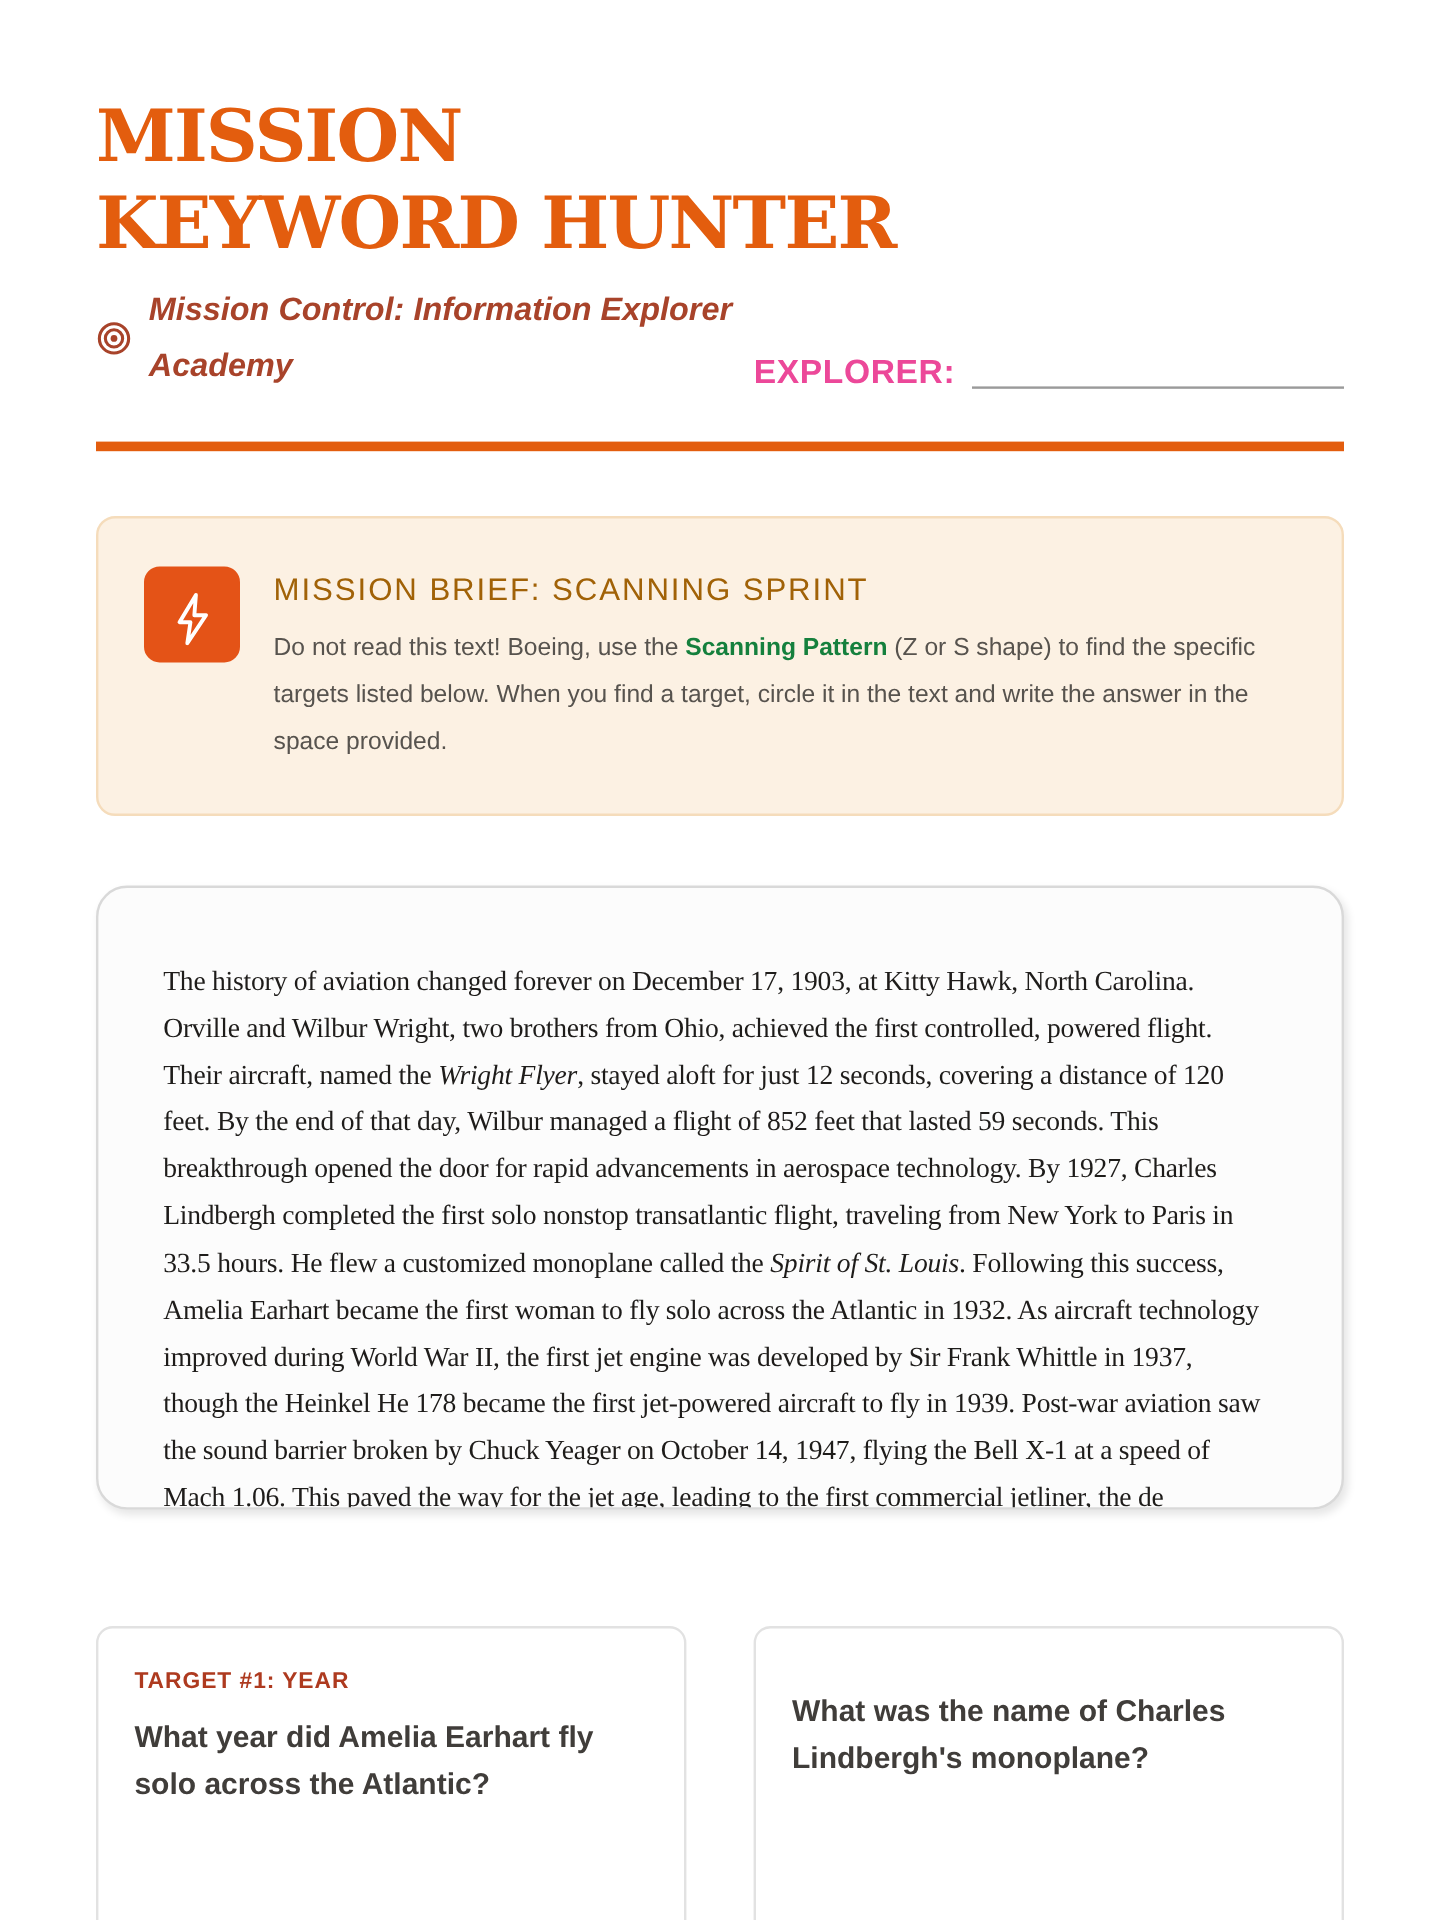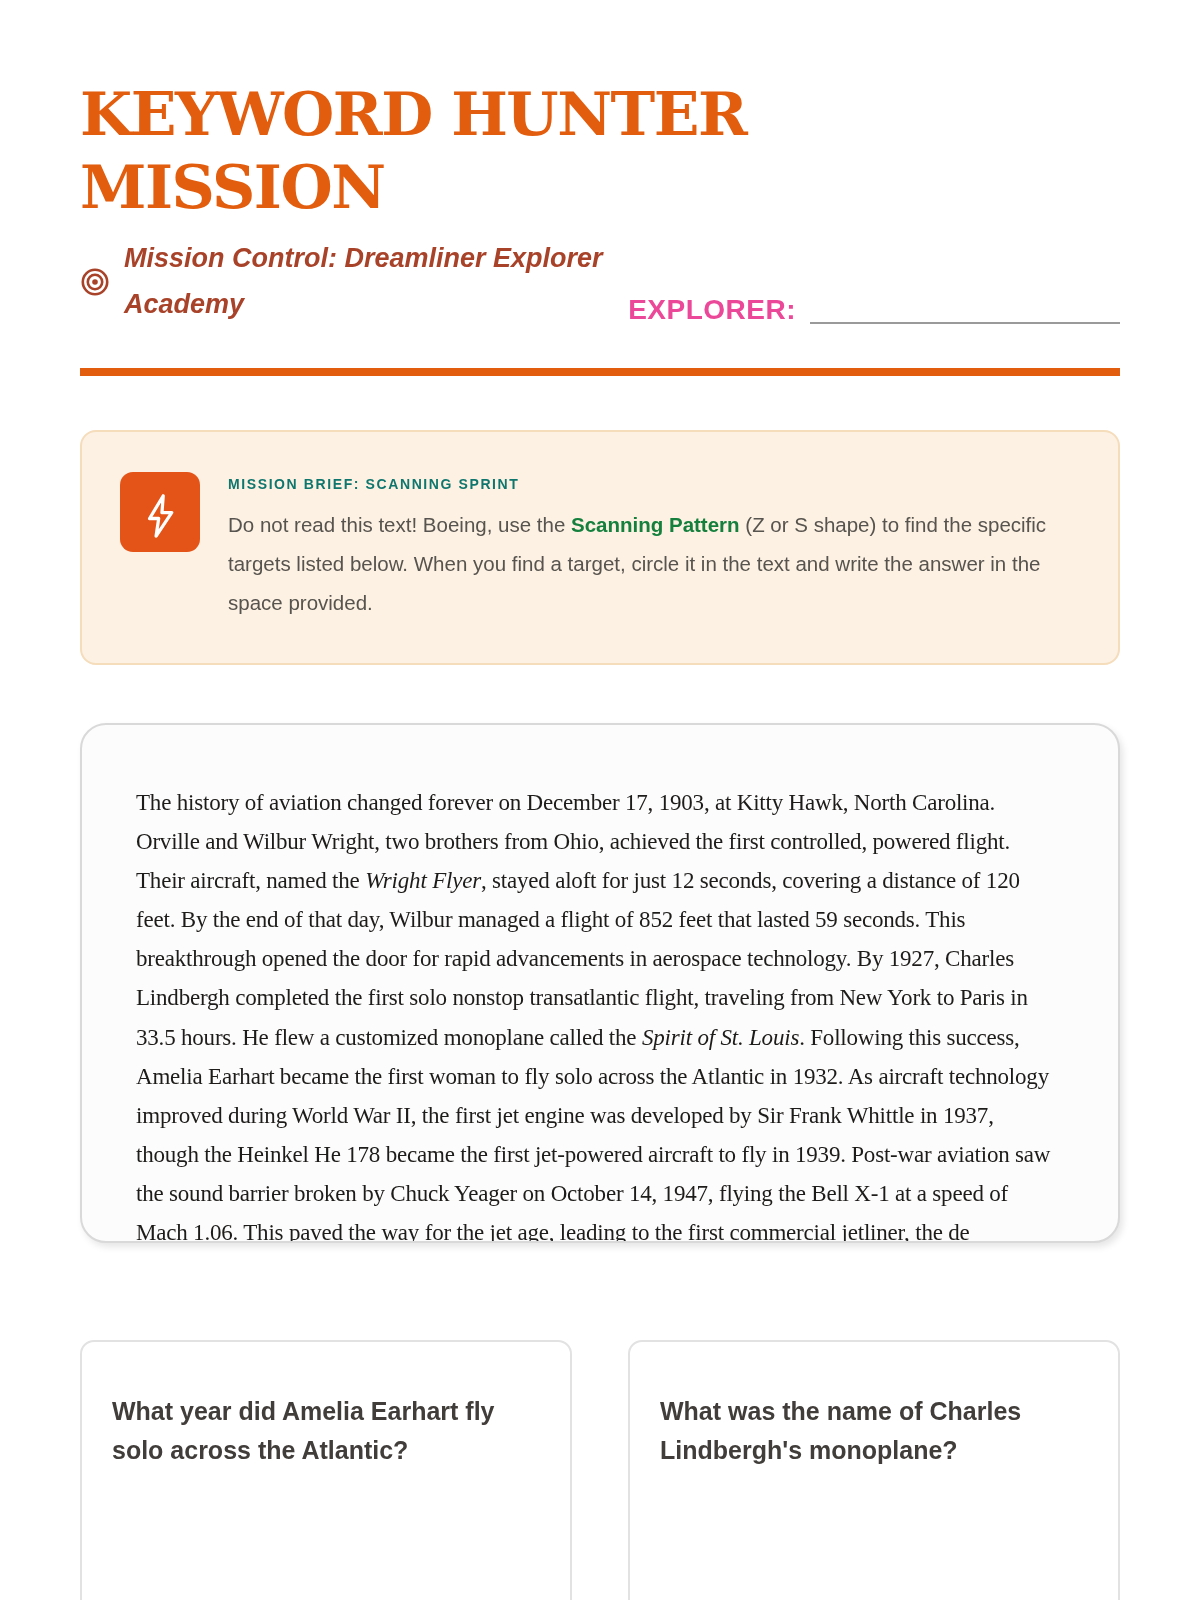--- a/index.html
+++ b/index.html
@@ -74,24 +74,24 @@
     min-height: 230px;
   }
   .brief-icon {
     flex: 0 0 auto;
     width: 80px; height: 80px;
     background: #E45317;
     border-radius: 13px;
     display: flex; align-items: center; justify-content: center;
   }
   .brief-heading {
-    font-weight: 700;
-    font-size: 14px;
+    font-weight: 400;
+    font-size: 26px;
     letter-spacing: 1.6px;
-    color: #0f766e;
+    color: #a16207;
     padding-top: 4px;
   }
   .brief-body {
     margin-top: 14px;
     font-size: 20.5px;
     line-height: 1.9;
     color: #57534E;
     max-width: 850px;
   }
   .brief-body .seg-bold { font-weight: 700; color: #15803d; }
@@ -145,34 +145,34 @@
     color: #403D3A;
     max-width: 440px;
   }
 </style>
 </head>
 <body>
 
 <div class="page">
 
   <h1 class="title">
+    <span>MISSION</span>
     <span>KEYWORD HUNTER</span>
-    <span>MISSION</span>
   </h1>
 
   <div class="sub-row">
     <div class="sub-left">
       <span class="bullseye">
         <svg width="30" height="30" viewBox="0 0 30 30">
           <circle cx="15" cy="15" r="12.2" fill="none" stroke="#A8432A" stroke-width="2.6"></circle>
           <circle cx="15" cy="15" r="7.2" fill="none" stroke="#A8432A" stroke-width="2.6"></circle>
           <circle cx="15" cy="15" r="2.8" fill="#A8432A"></circle>
         </svg>
       </span>
-      <div class="subtitle">Mission Control: Dreamliner Explorer Academy</div>
+      <div class="subtitle">Mission Control: Information Explorer Academy</div>
     </div>
     <div class="explorer">
       <span class="explorer-label">EXPLORER:</span>
       <input class="explorer-line" type="text" value="" style="">
     </div>
   </div>
 
   <div class="divider"></div>
 
   <div class="brief">
@@ -186,20 +186,21 @@
       <div class="brief-body"><span>Do not read this text! Boeing, use the </span><span class="seg-bold">Scanning Pattern</span><span> (Z or S shape) to find the specific targets listed below. When you find a target, circle it in the text and write the answer in the space provided.</span></div>
     </div>
   </div>
 
   <div class="passage-card">
     <div class="passage-text"><span>The history of aviation changed forever on December 17, 1903, at Kitty Hawk, North Carolina. Orville and Wilbur Wright, two brothers from Ohio, achieved the first controlled, powered flight. Their aircraft, named the </span><span class="seg-italic">Wright Flyer</span><span>, stayed aloft for just 12 seconds, covering a distance of 120 feet. By the end of that day, Wilbur managed a flight of 852 feet that lasted 59 seconds. This breakthrough opened the door for rapid advancements in aerospace technology. By 1927, Charles Lindbergh completed the first solo nonstop transatlantic flight, traveling from New York to Paris in 33.5 hours. He flew a customized monoplane called the </span><span class="seg-italic">Spirit of St. Louis</span><span>. Following this success, Amelia Earhart became the first woman to fly solo across the Atlantic in 1932. As aircraft technology improved during World War II, the first jet engine was developed by Sir Frank Whittle in 1937, though the Heinkel He 178 became the first jet-powered aircraft to fly in 1939. Post-war aviation saw the sound barrier broken by Chuck Yeager on October 14, 1947, flying the Bell X-1 at a speed of Mach 1.06. This paved the way for the jet age, leading to the first commercial jetliner, the de Havilland Comet, entering service in 1952. Aviation continues to evolve with the development of the Boeing 787 Dreamliner in 2011 and experimental electric aircraft in the 2020s.</span></div>
   </div>
 
   <div class="targets">
     <div class="target-card">
+      <div class="target-label">TARGET #1: YEAR</div>
       <div class="target-question">What year did Amelia Earhart fly solo across the Atlantic?</div>
     </div>
     <div class="target-card">
       <div class="target-question">What was the name of Charles Lindbergh's monoplane?</div>
     </div>
   </div>
 
 </div>
 
 </body></html>

